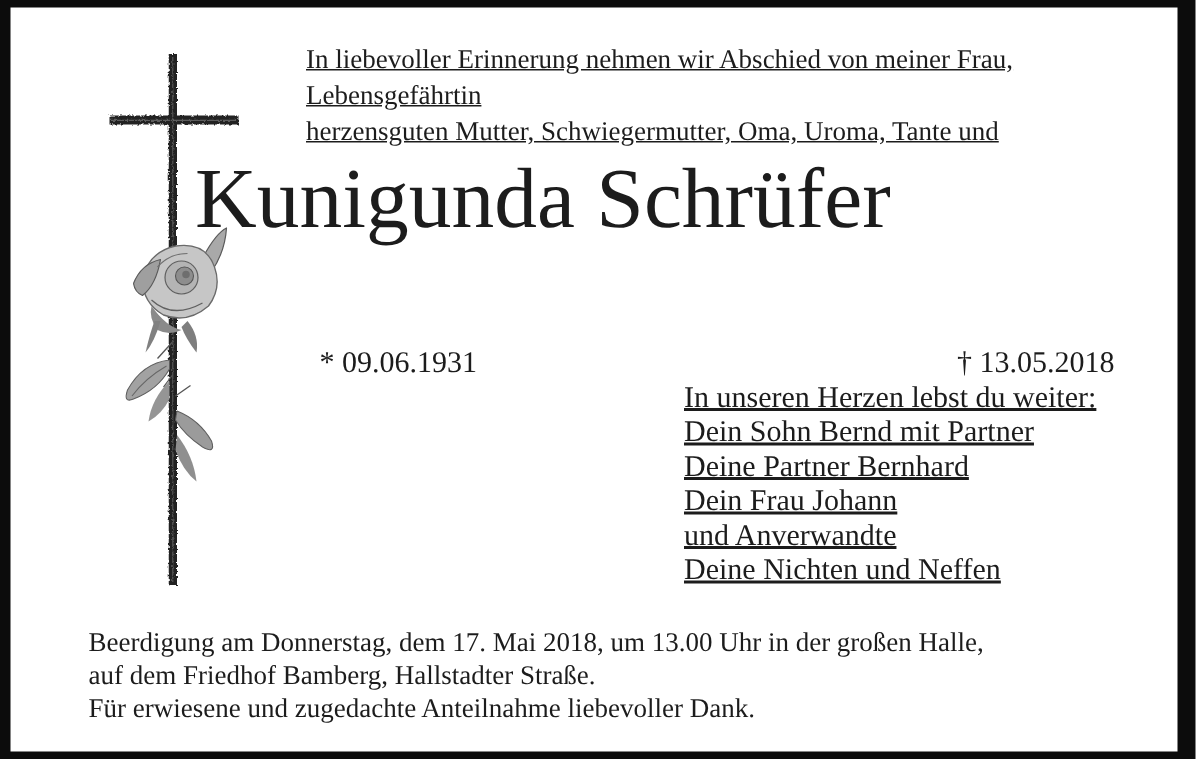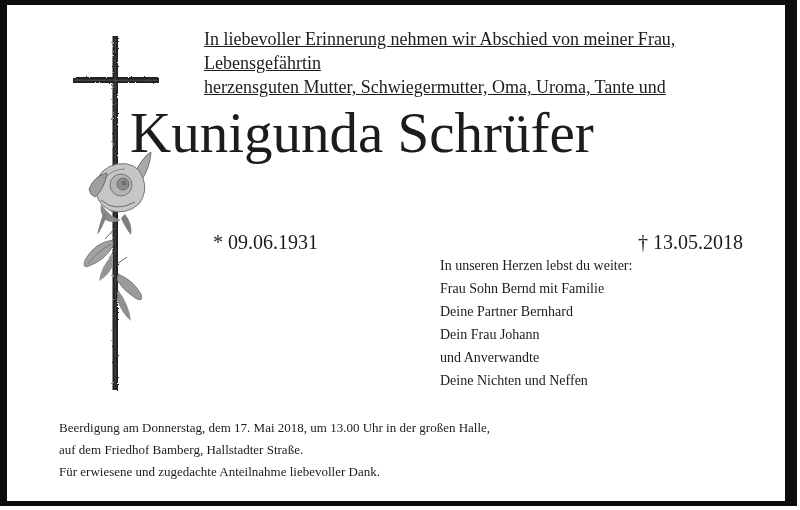--- a/index.html
+++ b/index.html
@@ -56,30 +56,31 @@
     position: absolute;
     left: 213px; top: 199px;
     width: 530px;
     font-size: 20px;
     line-height: 24px;
     margin-top: 31px;
   }
   .dates .death { position: absolute; right: 0; top: 0; font-family: Liberation Serif, serif; }
   .remembrance {
     position: absolute;
-    left: 440px; top: 254px;
+    left: 456px; top: 254px;
     width: 320px;
-    font-size: 14px;
+    font-size: 20px;
     line-height: 23px;
+    text-decoration: underline;
   }
   .funeral {
     position: absolute;
     left: 59px; top: 417px;
     width: 700px;
-    font-size: 13px;
+    font-size: 18px;
     line-height: 22px;
   }
 </style>
 </head>
 <body>
 
 <div class="page">
 
   <div class="frame"></div>
 
@@ -139,21 +140,21 @@
   <div class="name">Kunigunda Schrüfer</div>
 
 
   <div class="dates">
     <span class="birth">* 09.06.1931</span>
     <span class="death">† 13.05.2018</span>
   </div>
 
   <div class="remembrance">
     <div>In unseren Herzen lebst du weiter:</div>
-    <div>Frau Sohn Bernd mit Familie</div>
+    <div>Dein Sohn Bernd mit Partner</div>
     <div>Deine Partner Bernhard</div>
     <div>Dein Frau Johann</div>
     <div>und Anverwandte</div>
     <div>Deine Nichten und Neffen</div>
   </div>
 
   <div class="funeral">
     <div>Beerdigung am Donnerstag, dem 17. Mai 2018, um 13.00 Uhr in der großen Halle,</div>
     <div>auf dem Friedhof Bamberg, Hallstadter Straße.</div>
     <div>Für erwiesene und zugedachte Anteilnahme liebevoller Dank.</div>

